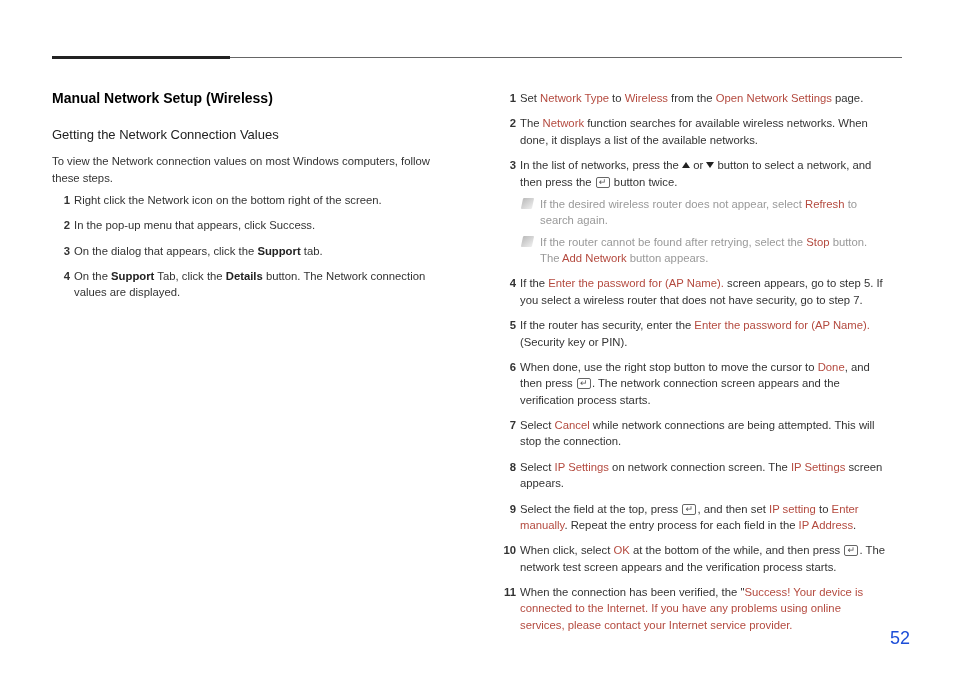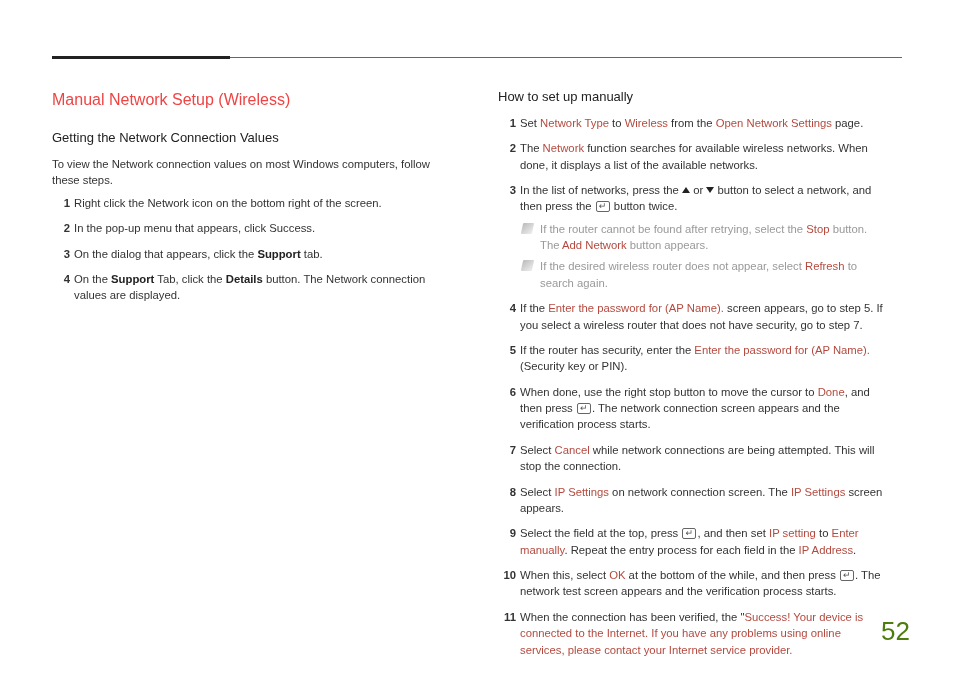--- a/index.html
+++ b/index.html
@@ -36,23 +36,23 @@
     left: 178px; right: 0; top: 1px;
     height: 1px;
     background: #666;
   }
   .cols {
     display: flex;
     gap: 42px;
   }
   .col { flex: 1 1 0; }
   h1.section-title {
-    font-size: 16px;
-    font-weight: 400;
-    color: #ef4444;
+    font-size: 14px;
+    font-weight: 700;
+    color: #000000;
     margin: 4px 0 14px 0;
   }
   h2.sub-title {
     font-size: 13px;
     font-weight: 500;
     color: #222;
     margin: 18px 0 8px 0;
   }
   h2.sub-title.first { margin-top: 4px; }
   p.para {
@@ -125,22 +125,22 @@
     display: inline-block;
     width: 0; height: 0;
     vertical-align: 1px;
   }
   .arrow-up { border-left: 4px solid transparent; border-right: 4px solid transparent; border-bottom: 6px solid #222; }
   .arrow-down { border-left: 4px solid transparent; border-right: 4px solid transparent; border-top: 6px solid #222; }
   .page-num {
     position: absolute;
     right: 44px;
     bottom: 24px;
-    font-size: 26px;
-    color: #4d7c0f;
+    font-size: 18px;
+    color: #1d4ed8;
     font-weight: 300;
     text-align: center;
   }
 </style>
 </head>
 <body>
 
 <div class="page">
   <div class="top-rule"></div>
   <div class="cols">
@@ -156,38 +156,37 @@
         <li>
           <span>On the dialog that appears, click the </span><span class="bold">Support</span><span> tab.</span>
         </li>
         <li>
           <span>On the </span><span class="bold">Support</span><span> Tab, click the </span><span class="bold">Details</span><span> button. The Network connection values are displayed.</span>
         </li>
       </ol>
     </div>
 
     <div class="col">
-      <h2 class="sub-title first">How to set up manually</h2>
       <ol class="steps right-col">
         <li>
           <span>Set </span><span class="red">Network Type</span><span> to </span><span class="red">Wireless</span><span> from the </span><span class="red">Open Network Settings</span><span> page.</span>
         </li>
         <li>
           <span>The </span><span class="red">Network</span><span> function searches for available wireless networks. When done, it displays a list of the available networks.</span>
         </li>
         <li>
           <span>In the list of networks, press the </span><span class="arrow-up"></span><span> or </span><span class="arrow-down"></span><span> button to select a network, and then press the </span><span class="enter-icon"></span><span> button twice.</span>
           <div class="notes">
+            <div class="note">
+              <span>If the desired wireless router does not appear, select </span><span class="red">Refresh</span><span> to search again.</span>
+            </div>
             <div class="note">
               <span>If the router cannot be found after retrying, select the </span><span class="red">Stop</span><span> button.</span><br>
               <span>The </span><span class="red">Add Network</span><span> button appears.</span>
             </div>
-            <div class="note">
-              <span>If the desired wireless router does not appear, select </span><span class="red">Refresh</span><span> to search again.</span>
-            </div>
           </div>
         </li>
         <li>
           <span>If the </span><span class="red">Enter the password for (AP Name).</span><span> screen appears, go to step 5. If you select a wireless router that does not have security, go to step 7.</span>
         </li>
         <li>
           <span>If the router has security, enter the </span><span class="red">Enter the password for (AP Name).</span><span> (Security key or PIN).</span>
         </li>
         <li>
           <span>When done, use the right stop button to move the cursor to </span><span class="red">Done</span><span>, and then press </span><span class="enter-icon"></span><span>. The network connection screen appears and the verification process starts.</span>
@@ -195,21 +194,21 @@
         <li>
           <span>Select </span><span class="red">Cancel</span><span> while network connections are being attempted. This will stop the connection.</span>
         </li>
         <li>
           <span>Select </span><span class="red">IP Settings</span><span> on network connection screen. The </span><span class="red">IP Settings</span><span> screen appears.</span>
         </li>
         <li>
           <span>Select the field at the top, press </span><span class="enter-icon"></span><span>, and then set </span><span class="red">IP setting</span><span> to </span><span class="red">Enter manually</span><span>. Repeat the entry process for each field in the </span><span class="red">IP Address</span><span>.</span>
         </li>
         <li class="num10">
-          <span>When this, select </span><span class="red">OK</span><span> at the bottom of the while, and then press </span><span class="enter-icon"></span><span>. The network test screen appears and the verification process starts.</span>
+          <span>When click, select </span><span class="red">OK</span><span> at the bottom of the while, and then press </span><span class="enter-icon"></span><span>. The network test screen appears and the verification process starts.</span>
         </li>
         <li class="num11">
           <span>When the connection has been verified, the "</span><span class="red">Success! Your device is connected to the Internet. If you have any problems using online services, please contact your Internet service provider.</span>
         </li>
       </ol>
     </div>
 
   </div>
 </div>
 

